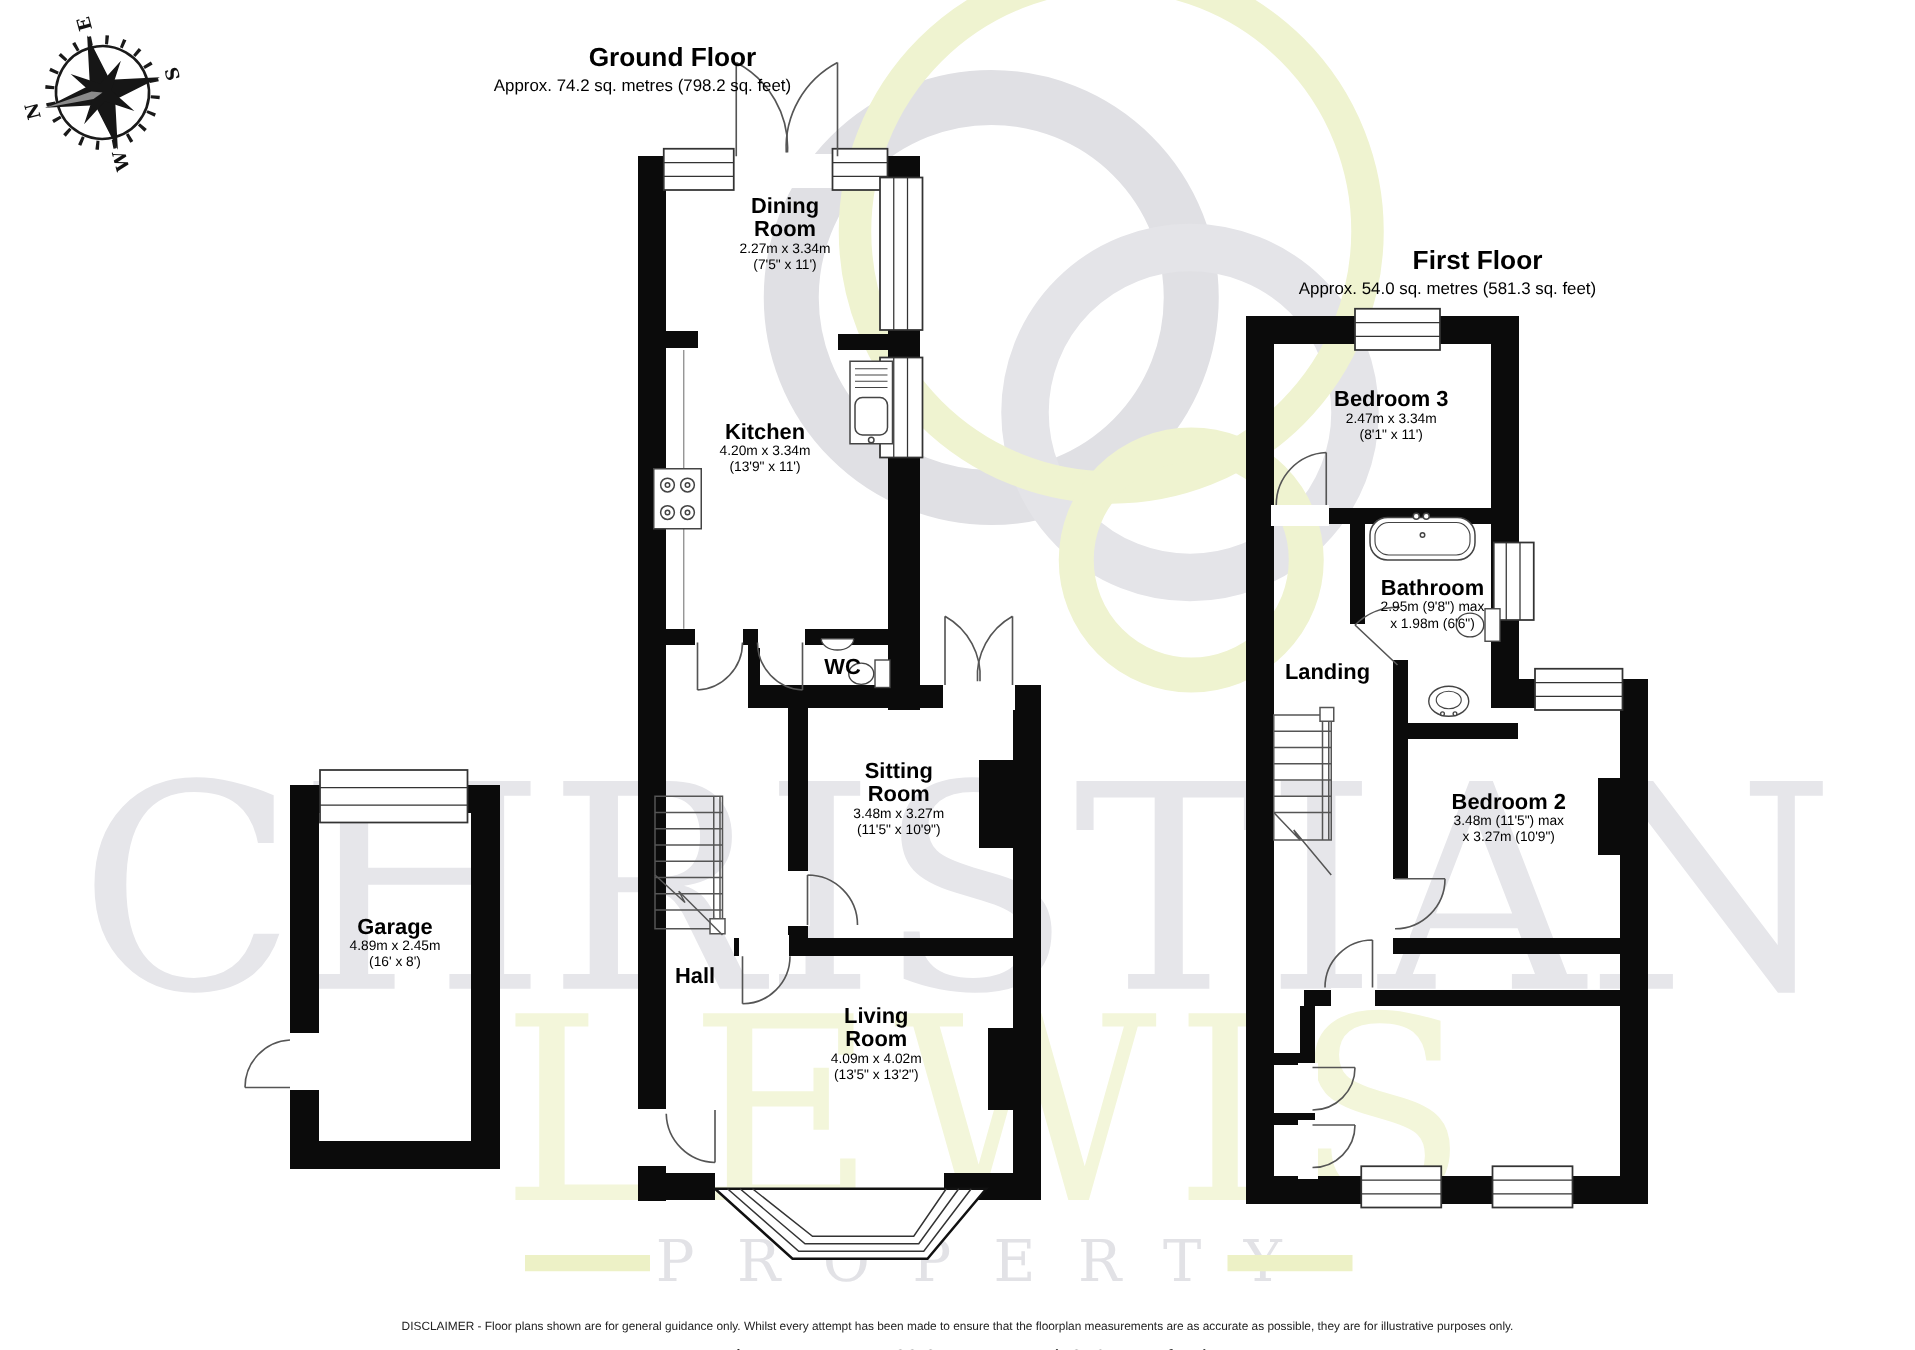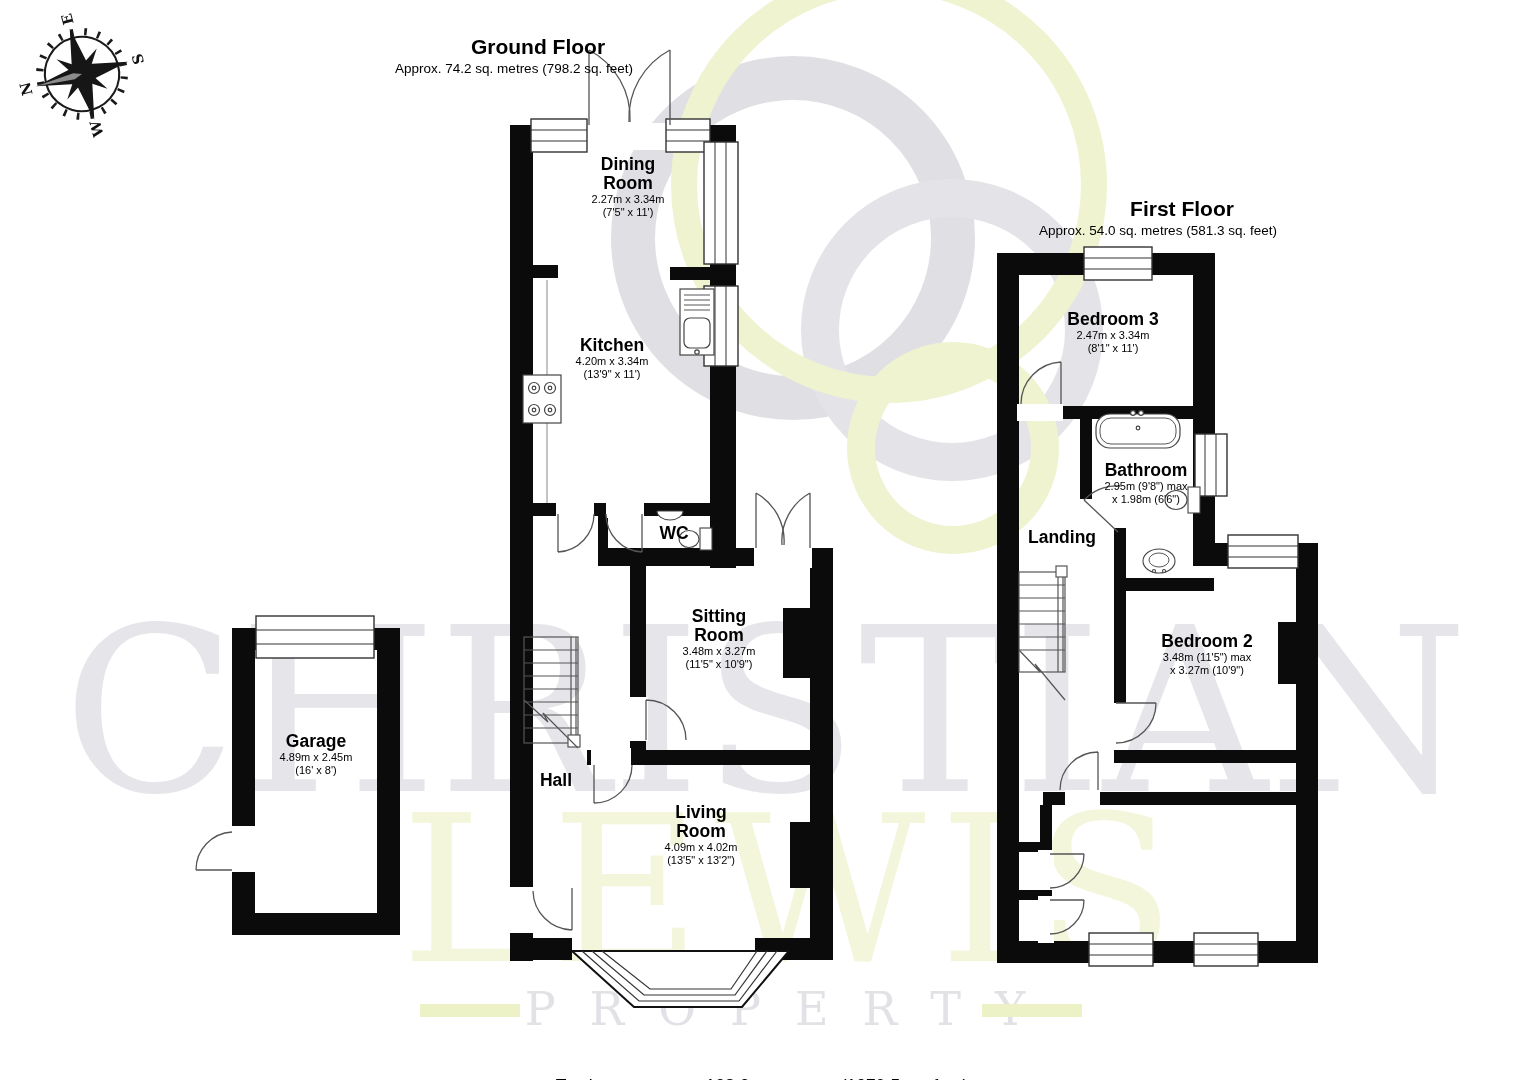--- a/index.html
+++ b/index.html
@@ -303,14 +303,15 @@
   <div class="lbl room-label" style="left:1062px;top:528px;width:130px;">
     <div class="rn">Landing</div>
   </div>
   <div class="lbl room-label" style="left:1207px;top:632px;width:210px;">
     <div class="rn">Bedroom 2</div>
     <div class="rd">3.48m (11'5") max</div>
     <div class="rd">x 3.27m (10'9")</div>
   </div>
 
   <div class="lbl total-line" style="left:762px;top:1076px;">Total area: approx. 128.2 sq. metres (1379.5 sq. feet)</div>
+  <div class="lbl disclaimer" style="left:766px;top:1056px;">DISCLAIMER -  Floor plans shown are for general guidance only. Whilst every attempt has been made to ensure that the floorplan measurements are as accurate as possible, they are for illustrative purposes only.</div>
 
 </div>
 
 </body></html>

